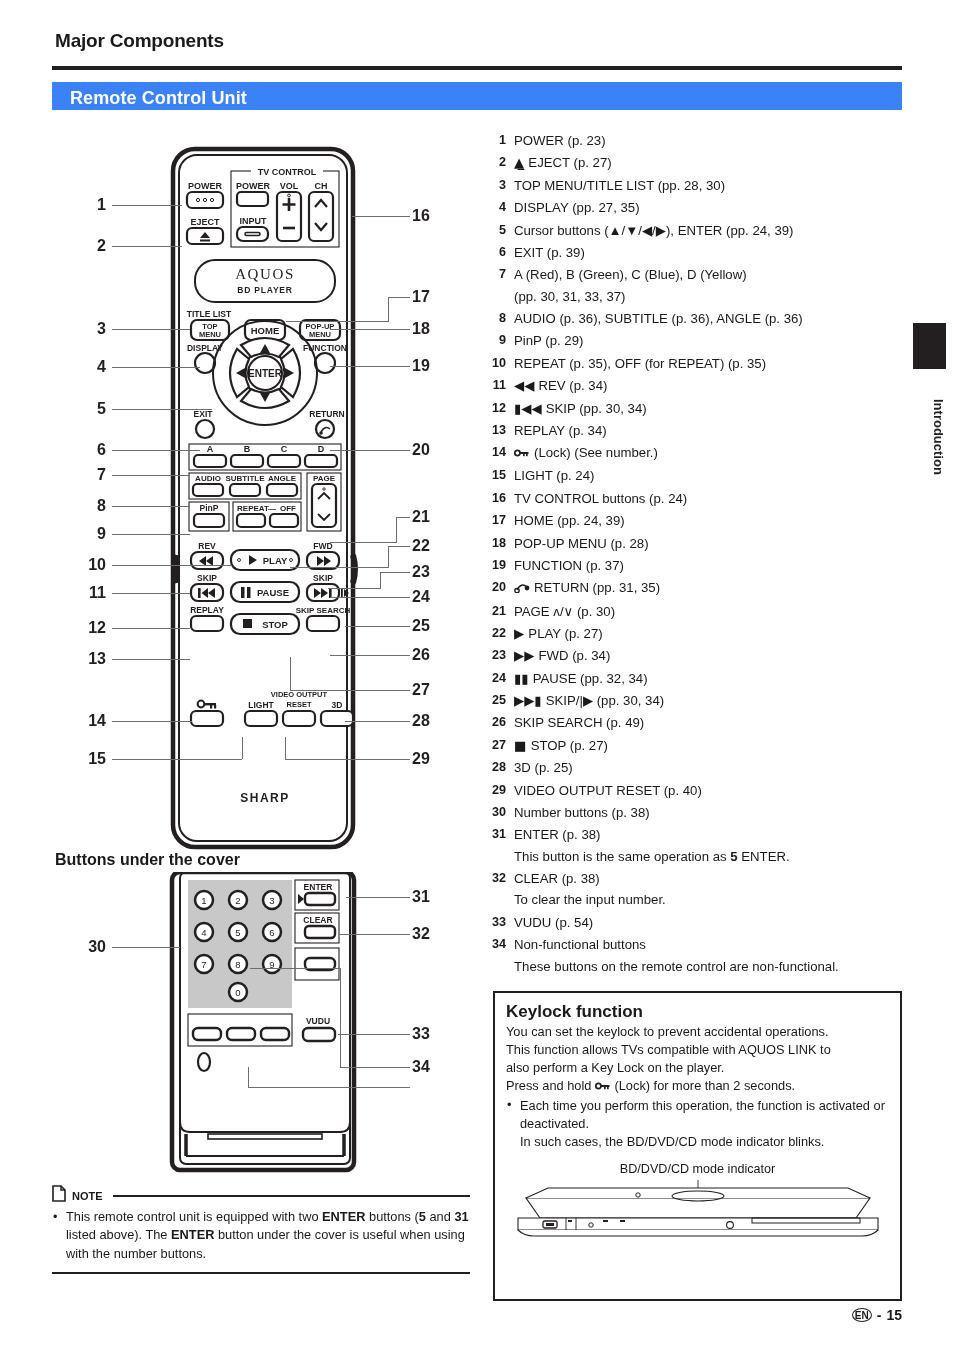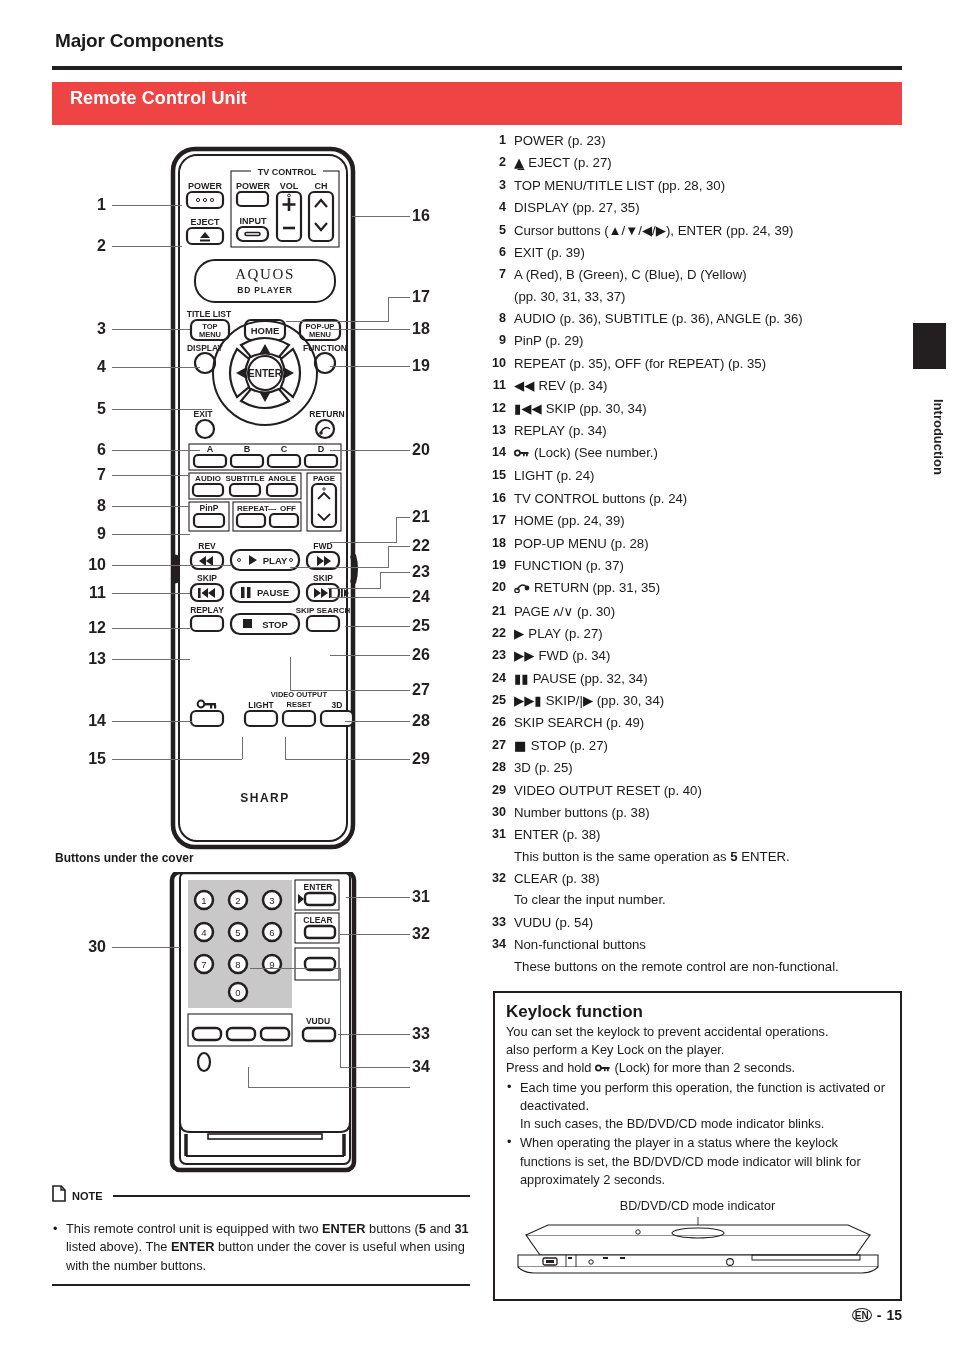--- a/index.html
+++ b/index.html
@@ -15,22 +15,22 @@
   
   .major-title {
     position: absolute; left: 55px; top: 30px;
     font-size: 19px; font-weight: bold; letter-spacing: -0.2px;
   }
   .rule-thick {
     position: absolute; left: 52px; top: 66px; width: 850px; height: 4px;
     background: #231f20;
   }
   .section-bar {
-    position: absolute; left: 52px; top: 82px; width: 850px; height: 43px;
-    background: #ef4444;
+    position: absolute; left: 52px; top: 82px; width: 850px; height: 28px;
+    background: #3b82f6;
     text-decoration: underline;
   }
   .section-bar span {
     position: absolute; left: 18px; top: 6px;
     color: #fff; font-size: 18px; font-weight: bold; letter-spacing: 0.1px;
   }
 
   
   .side-tab-block {
     position: absolute; left: 913px; top: 323px; width: 33px; height: 46px;
@@ -75,41 +75,41 @@
   .player-wrap { position: relative; width: 380px; height: 62px; margin: 4px auto 0; }
 
   
   .note {
     position: absolute; left: 52px; top: 1185px; width: 418px;
   }
   .note-hd { display: flex; align-items: center; gap: 6px; }
   .note-hd .t { font-size: 11px; font-weight: bold; }
   .note-hd .ln { flex: 1 1 auto; height: 2px; background: #231f20; margin-left: 4px; }
   .note-body {
-    font-size: 12.8px; line-height: 1.44; margin-top: 14px;
+    font-size: 12.8px; line-height: 1.44; margin-top: 2px;
     position: relative; padding-left: 14px;
   }
   .note-body:before { content: "\2022"; position: absolute; left: 1px; top: 0; }
   .note-rule { width: 418px; height: 2px; background: #231f20; margin-top: 9px; }
 
   
   .footer {
     position: absolute; right: 52px; top: 1307px;
     display: flex; align-items: center; gap: 5px;
     font-size: 14px; font-weight: bold;
   }
   .en-circle {
     width: 20px; height: 14px; border: 1.6px solid #231f20; border-radius: 50%;
     font-size: 10px; font-weight: bold; display: flex; align-items: center; justify-content: center;
   }
 
   
   .sub-head {
     position: absolute; left: 55px; top: 851px;
-    font-size: 12px; font-weight: bold;
+    font-size: 16px; font-weight: bold;
   }
 
   
   .callout {
     position: absolute; font-size: 16px; font-weight: bold; color: #231f20;
     width: 26px; text-align: right;
   }
   .lead { position: absolute; background: #6e6e6e; }
   .lead-h { height: 1px; }
   .lead-v { width: 1px; }
@@ -619,32 +619,32 @@
       </div>
     <div class="ref-row">
         <div class="ref-num">34</div>
         <div class="ref-txt"><span>Non-functional buttons</span><span class="sub">These buttons on the remote control are non-functional.</span></div>
       </div>
   </div>
 
   <div class="keylock">
     <h3>Keylock function</h3>
     <p>You can set the keylock to prevent accidental operations.</p>
+    <p>This function allows TVs compatible with AQUOS LINK to</p>
     <p>also perform a Key Lock on the player.</p>
     <p>
       <span>Press and hold </span><span style="display:inline-block;vertical-align:middle;"><svg width="16" height="10" viewBox="0 0 16 10">
             <circle cx="3.4" cy="5" r="2.6" fill="none" stroke="#231f20" stroke-width="1.7"></circle>
             <rect x="5.5" y="4" width="9" height="2" fill="#231f20"></rect>
             <rect x="9" y="5.6" width="1.7" height="2.6" fill="#231f20"></rect>
             <rect x="12" y="5.6" width="1.7" height="2.6" fill="#231f20"></rect>
           </svg></span><span> (Lock) for more than 2 seconds.</span>
     </p>
     <ul class="kl-bullets">
       <li>Each time you perform this operation, the function is activated or deactivated.<br>In such cases, the BD/DVD/CD mode indicator blinks.</li>
-      <li>When operating the player in a status where the keylock functions is set, the BD/DVD/CD mode indicator will blink for approximately 2 seconds.</li>
     </ul>
     <div class="kl-ind-label">BD/DVD/CD mode indicator</div>
 
     <div class="player-wrap">
       <svg width="380" height="62" viewBox="0 0 380 62">
 
         <path d="M190 0 L190 16" stroke="#6e6e6e" stroke-width="1.3" fill="none"></path>
 
         <path d="M18 18 L362 18 L348 38 L32 38 Z" fill="#fff" stroke="#231f20" stroke-width="1.1"></path>
         <path d="M18 18 L40 8 L340 8 L362 18" fill="#fff" stroke="#231f20" stroke-width="1.1"></path>

